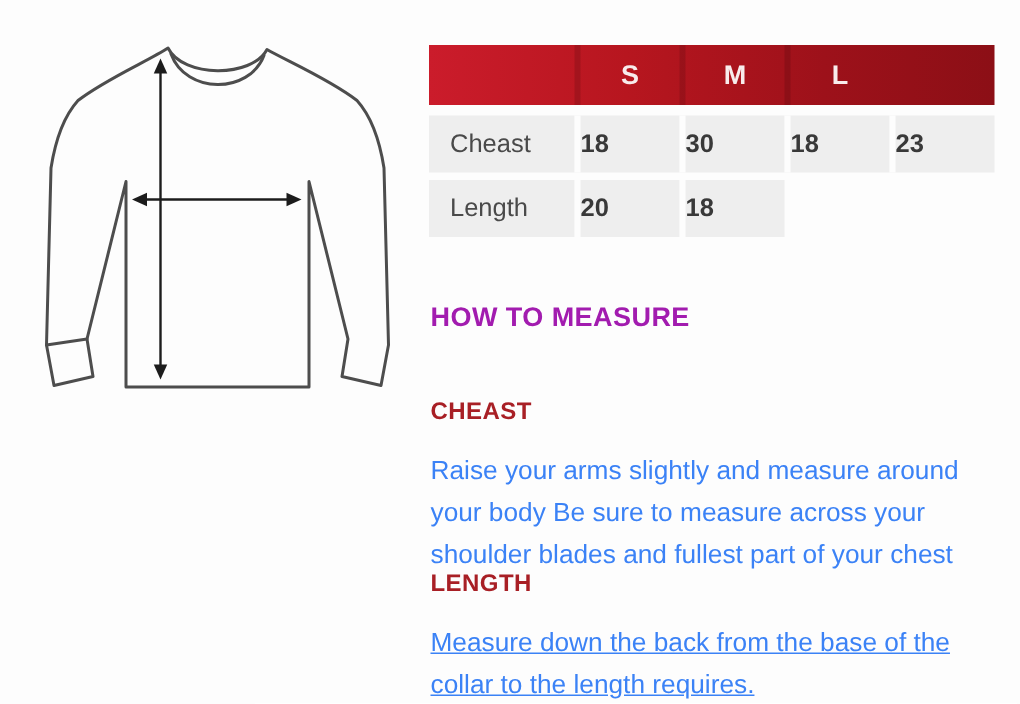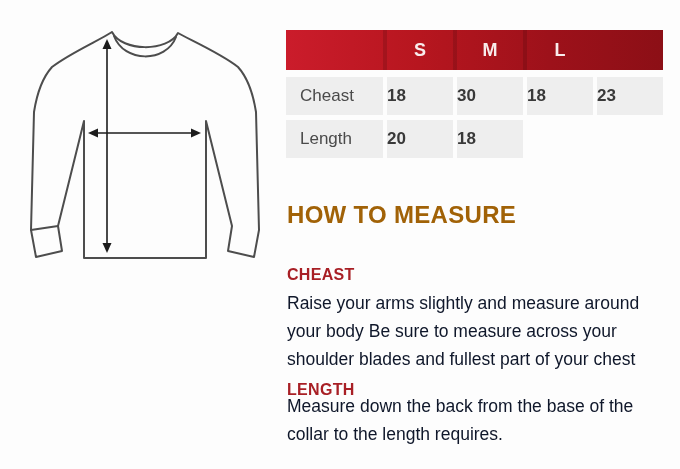--- a/index.html
+++ b/index.html
@@ -27,34 +27,34 @@
   .trow + .trow{margin-top:5px;}
   .trow > div{box-sizing:border-box;background:#eeeeee;line-height:38px;}
   .trow .tlabel{padding-left:14px;font-size:17px;color:#4a4a4a;}
   .trow .tcell{
     text-align:left;font-weight:700;font-size:17px;color:#393939;
     border-left:4px solid #fdfdfd;
   }
   
   .howto-title{
     position:absolute;left:287px;top:201px;
-    font-size:24px;font-weight:700;color:#a16207;letter-spacing:0.3px;
+    font-size:18px;font-weight:700;color:#a21caf;letter-spacing:0.3px;
   }
   .sec-heading{
     position:absolute;left:287px;
     font-size:16px;font-weight:700;color:#a81f25;letter-spacing:0.3px;
   }
   .sec-heading.cheast{top:266px;}
   .sec-heading.length{top:381px;}
   .sec-text{
     position:absolute;left:287px;width:385px;
-    font-size:17.5px;color:#0f172a;line-height:28px;white-space:pre-line;
+    font-size:17.5px;color:#3b82f6;line-height:28px;white-space:pre-line;margin-top:10px;
   }
   .sec-text.cheast{top:289px;}
-  .sec-text.length{top:392px;}
+  .sec-text.length{top:404px;text-decoration:underline;}
 </style>
 </head>
 <body>
 
 <div class="canvas">
 
   <svg class="diagram" viewBox="0 0 290 290">
 
     <g fill="#fdfdfd" stroke="#4d4d4d" stroke-width="2" stroke-linejoin="round" stroke-linecap="round">
       <path d="M 112 32

